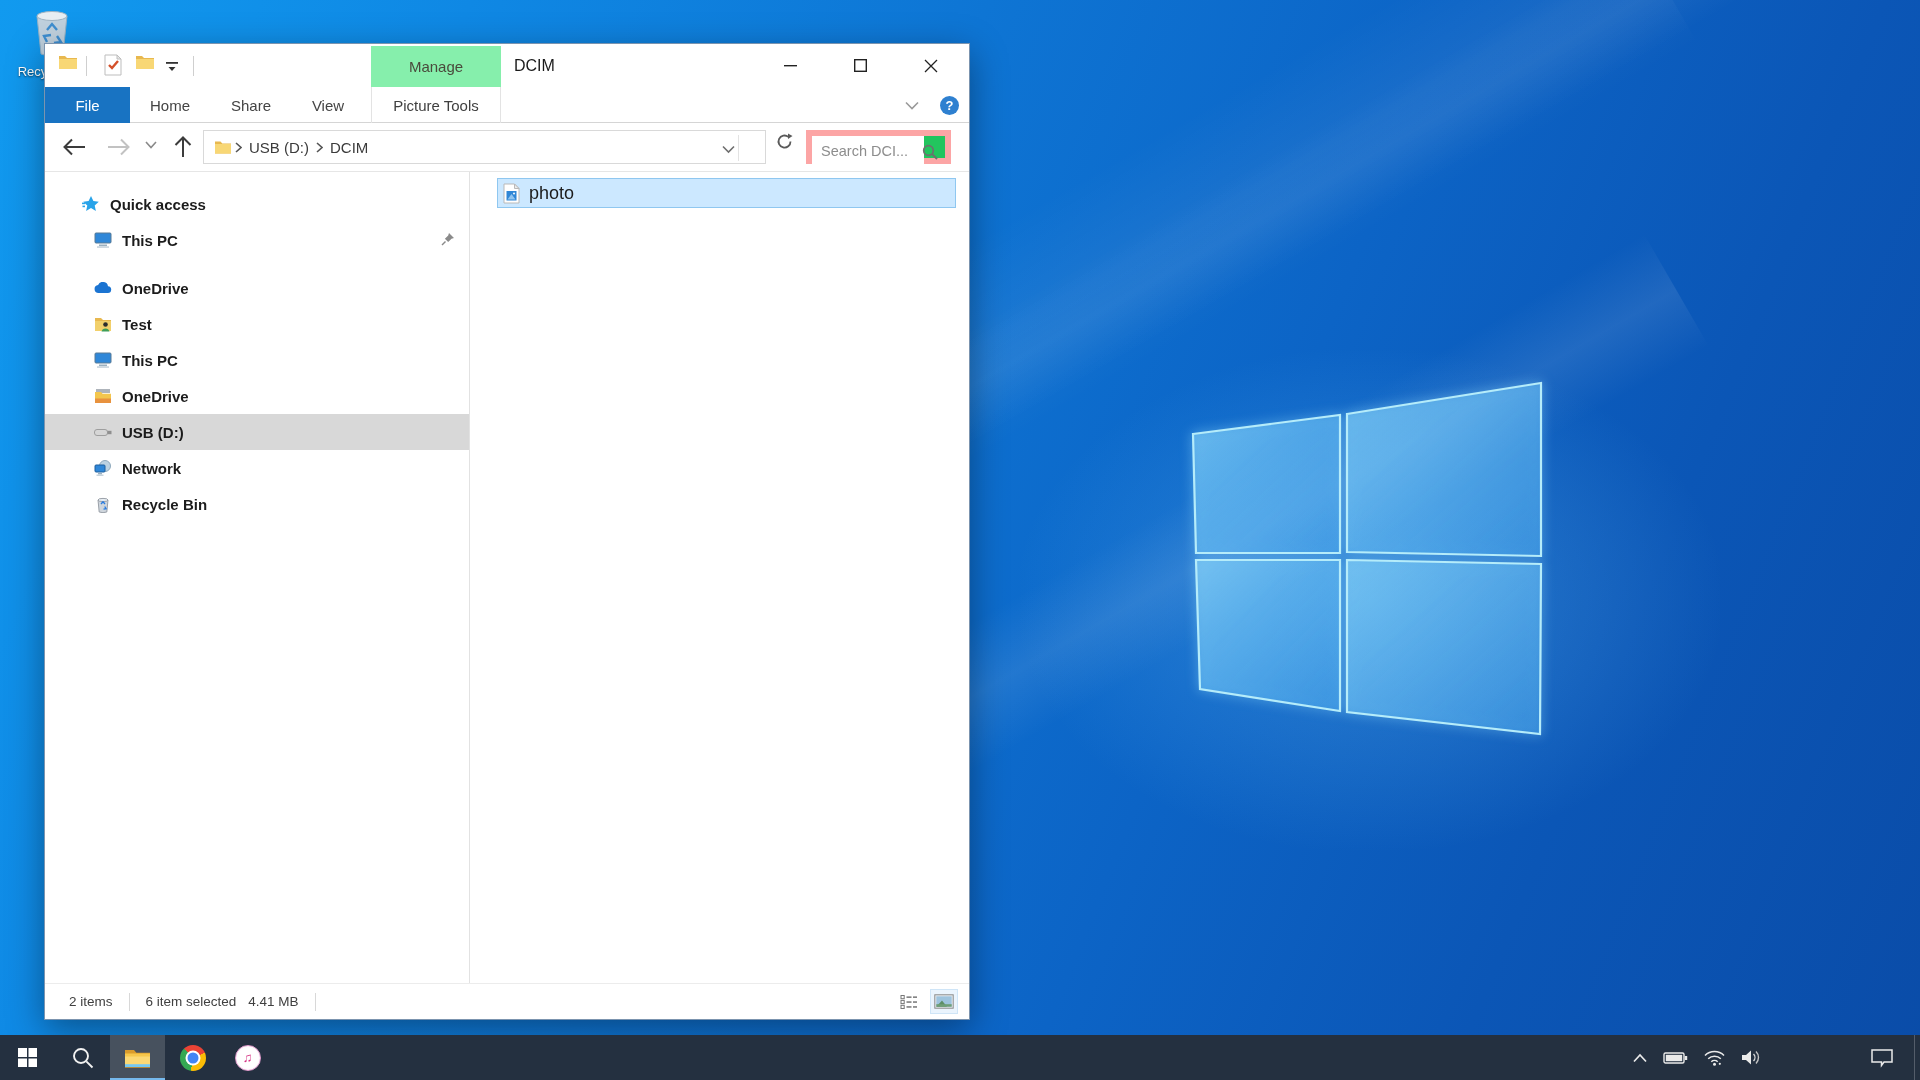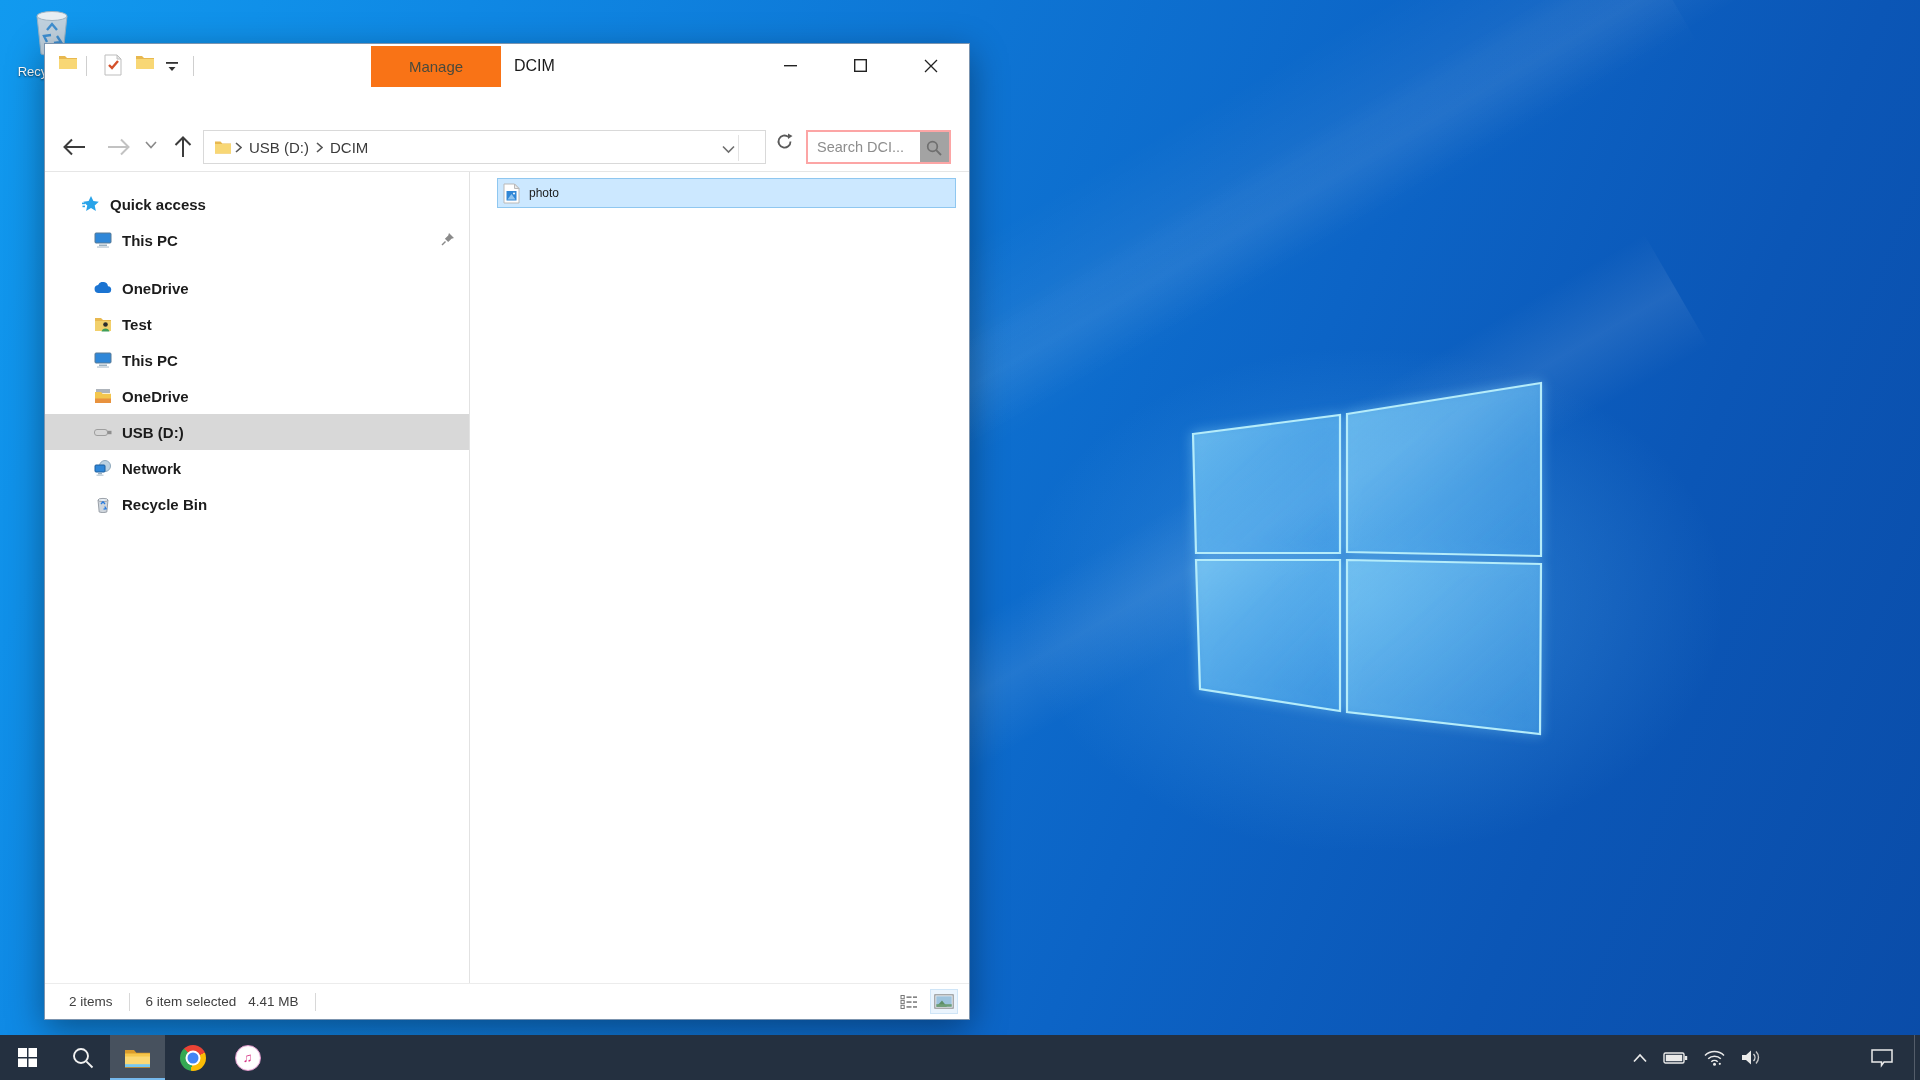--- a/index.html
+++ b/index.html
@@ -23,21 +23,21 @@
 
   
   .window { position:absolute; left:44px; top:43px; width:926px; height:977px; background:#fff;
     border:1px solid rgba(15,60,110,.55); box-shadow:0 10px 34px rgba(0,0,0,.38); }
 
   
   .titlebar { position:absolute; left:0; top:0; width:100%; height:43px; background:#fff; }
   .qat { position:absolute; left:0; top:0; height:43px; }
   .qat .itm { position:absolute; top:10px; }
   .sep-v { position:absolute; top:12px; width:1px; height:20px; background:#cfcfcf; }
-  .manage-tab { position:absolute; left:326px; top:2px; width:130px; height:41px; background:#f97316;
+  .manage-tab { position:absolute; left:326px; top:2px; width:130px; height:41px; background:#86efac;
     display:flex; align-items:center; justify-content:center; font-size:15px; color:#4a4a3c; }
   .win-title { position:absolute; left:469px; top:0; height:43px; line-height:43px; font-size:16px; color:#1a1a1a; }
   .caption-btns { position:absolute; right:16px; top:0; height:43px; display:flex; gap:25px; }
   .cap-btn { width:45px; height:43px; display:flex; align-items:center; justify-content:center; color:#222; }
 
   
   .tabs-row { position:absolute; left:0; top:43px; width:100%; height:36px; background:#fff; border-bottom:1px solid #d5d5d5; }
   .tab { position:absolute; top:0; height:36px; display:flex; align-items:center; justify-content:center; font-size:15px; color:#444; }
   .tab.file { left:0; width:85px; background:#1873c2; color:#fff; }
   .tab.home { left:85px; width:80px; }
@@ -51,40 +51,40 @@
   
   .address-row { position:absolute; left:0; top:79px; width:100%; height:49px; background:#fff; border-bottom:1px solid #e6e6e6; }
   .nav-ico { position:absolute; top:12px; display:flex; align-items:center; justify-content:center; }
   .addr-box { position:absolute; left:158px; top:7px; width:563px; height:34px; border:1px solid #d9d9d9; background:#fff;
     display:flex; align-items:center; }
   .crumb { font-size:15px; color:#3b3b3b; padding:0 4px; white-space:nowrap; }
   .crumb-chev { margin:0 3px; display:flex; align-items:center; }
   .addr-drop { position:absolute; right:30px; top:9px; }
   .addr-sep2 { position:absolute; right:26px; top:4px; width:1px; height:26px; background:#e3e3e3; }
   .refresh-btn { position:absolute; right:2px; top:7px; width:24px; height:22px; display:flex; align-items:center; justify-content:center; }
-  .search-box { position:absolute; left:761px; top:7px; width:145px; height:34px; border:2px solid #fca5a5; background:#a3a3a3; }
+  .search-box { position:absolute; left:761px; top:7px; width:145px; height:34px; border:6px solid #fca5a5; background:#22c55e; }
   .search-box input { width:112px; height:30px; border:none; outline:none; font-size:14.5px; color:#444; padding-left:9px;
     font-family:"Liberation Sans","DejaVu Sans",sans-serif; }
   .search-box input::placeholder { color:#8d8d8d; }
   .search-glass { position:absolute; right:7px; top:8px; }
 
   
   .main { position:absolute; left:0; top:128px; width:100%; height:813px; background:#fff; }
   .sidebar { position:absolute; left:0; top:0; width:425px; height:100%; border-right:1px solid #e2e2e2; padding-top:14px; }
   .side-row { height:36px; display:flex; align-items:center; position:relative; font-size:15px; color:#1c1c1c;font-weight:bold; }
   .side-row .ic { width:18px; height:18px; margin-right:10px; display:flex; align-items:center; justify-content:center; flex:0 0 18px; }
   .side-row.lvl0 { padding-left:37px; }
   .side-row.lvl1 { padding-left:49px; }
   .side-row.sel { background:#d8d8d8; }
   .side-gap { height:12px; }
   .pin { position:absolute; right:14px; top:10px; }
 
   .filepane { position:absolute; left:426px; top:0; width:500px; height:100%; padding:6px 0 0 26px; }
   .file-row { width:459px; height:30px; display:flex; align-items:center; padding-left:5px; margin-bottom:4px;
-    font-size:12px; color:#1c1c1c; border:1px solid transparent; }
+    font-size:18px; color:#1c1c1c; border:1px solid transparent; }
   .file-row.sel { background:#cce8ff; border:1px solid #8fc7f0; }
   .file-row .fic { width:17px; height:21px; margin-right:9px; flex:0 0 17px; }
 
   
   .statusbar { position:absolute; left:0; bottom:0; width:100%; height:36px; border-top:1px solid #ececec; background:#fff;
     display:flex; align-items:center; font-size:13.5px; color:#404040; }
   .statusbar .s1 { margin-left:24px; }
   .status-sep { width:1px; height:18px; background:#d8d8d8; margin:0 16px; }
   .size-lbl { margin-left:12px; }
   .view-btns { position:absolute; right:12px; top:6px; display:flex; gap:9px; }
@@ -191,20 +191,35 @@
           </svg>
       </div>
       <div class="cap-btn">
         <svg width="14" height="14" viewBox="0 0 14 14">
             <path d="M1 1 L13 13 M13 1 L1 13" stroke="#222" stroke-width="1.3"></path>
           </svg>
       </div>
     </div>
   </div>
 
+  <div class="tabs-row">
+    <div class="tab file">File</div>
+    <div class="tab home">Home</div>
+    <div class="tab share">Share</div>
+    <div class="tab view">View</div>
+    <div class="tab picture-tools">Picture Tools</div>
+    <div class="ribbon-chevron">
+      <svg width="14" height="9" viewBox="0 0 14 9">
+          <path d="M1 1.5 L7 7.5 L13 1.5" stroke="#9a9a9a" stroke-width="1.6" fill="none"></path>
+        </svg>
+    </div>
+    <div class="help-btn">
+        <span>?</span>
+      </div>
+  </div>
 
   <div class="address-row">
     <span class="nav-ico" style="left:16px">
       <svg width="26" height="24" viewBox="0 0 26 24">
           <path d="M24 12 H4 M11 4.5 L3.5 12 L11 19.5" stroke="#3c3c3c" stroke-width="2" fill="none"></path>
         </svg>
     </span>
     <span class="nav-ico" style="left:61px">
       <svg width="26" height="24" viewBox="0 0 26 24">
           <path d="M2 12 H22 M15 4.5 L22.5 12 L15 19.5" stroke="#c2c2c2" stroke-width="2" fill="none"></path>

